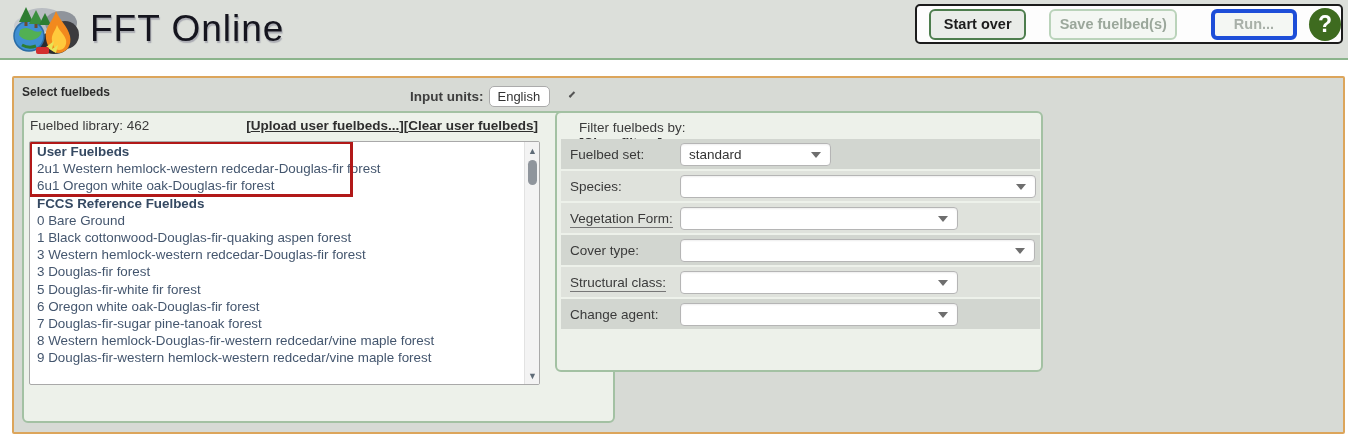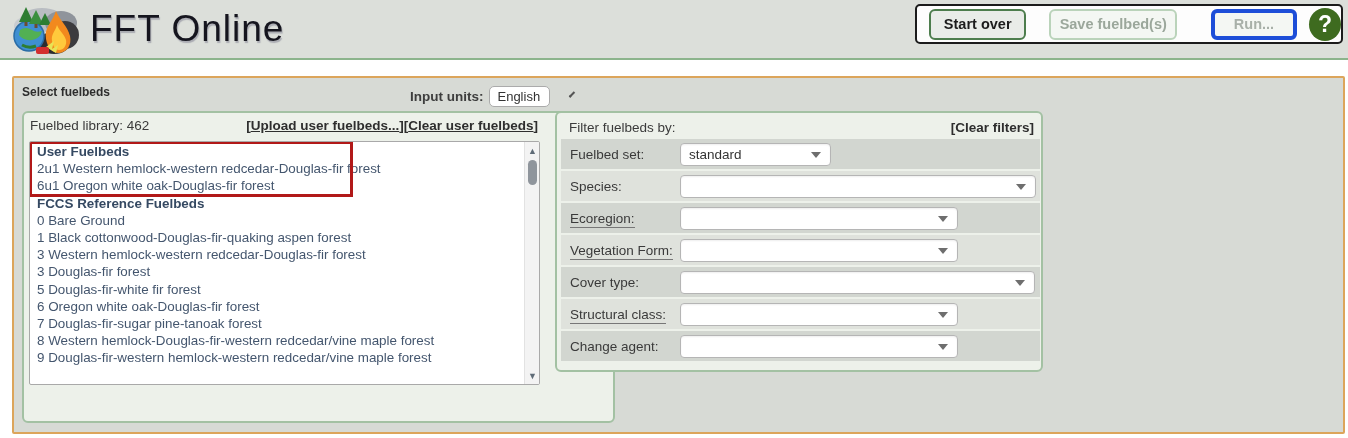--- a/index.html
+++ b/index.html
@@ -71,22 +71,22 @@
   
   .lib-footer { position:absolute; left:6px; top:283px; width:512px; height:28px;
     display:flex; align-items:center; }
   .lib-footer-label { font-size:13.5px; color:#333; }
   .small-btn { height:27px; background:#f7f7f6; border:1px solid #7e7e7e; border-radius:6px;
     font-size:13.5px; color:#222; display:flex; align-items:center; justify-content:center; cursor:pointer; }
   .view-btn { width:68px; margin-left:6px; }
   .copy-btn { width:148px; margin-left:10px; }
 
   
-  .filter-header { position:absolute; left:12px; top:7px; width:465px; display:flex;
-    justify-content:space-between; }
+  .filter-header { position:absolute; left:22px; top:7px; width:465px; display:flex;
+    justify-content:space-between;flex-direction:column; }
   .filter-title { font-size:13.5px; color:#3b3b3b; }
   .clear-filters { font-size:13.5px; font-weight:bold; color:#2e2e2e; cursor:pointer; }
   .filter-rows { position:absolute; left:4px; top:26px; width:479px; }
   .filter-row { height:30px; margin-bottom:2px; display:flex; align-items:center; padding-left:9px; }
   .filter-row.odd  { background:#d2d6d0; }
   .filter-row.even { background:#dfe2dc; }
   .filter-label { font-size:13.5px; color:#3a3a3a; width:110px; flex:none; }
   .filter-label.ul span { border-bottom:1px solid #777; padding-bottom:1px; }
   .dd { position:relative; height:23px; background:#fff; border:1px solid #b5b5b5;
     border-radius:4px; box-shadow:inset 0 1px 2px rgba(0,0,0,.07);
@@ -185,27 +185,20 @@
             <span class="dd-arrow"></span>
           </div>
         </div>
         <div class="filter-row even">
           <span class="filter-label"><span>Species:</span></span>
           <div class="dd" style="width: 356px;">
             <span class="dd-value"></span>
             <span class="dd-arrow"></span>
           </div>
         </div>
-        <div class="filter-row odd">
-          <span class="filter-label ul"><span>Ecoregion:</span></span>
-          <div class="dd" style="width: 278px;">
-            <span class="dd-value"></span>
-            <span class="dd-arrow"></span>
-          </div>
-        </div>
         <div class="filter-row even">
           <span class="filter-label ul"><span>Vegetation Form:</span></span>
           <div class="dd" style="width: 278px;">
             <span class="dd-value"></span>
             <span class="dd-arrow"></span>
           </div>
         </div>
         <div class="filter-row odd">
           <span class="filter-label"><span>Cover type:</span></span>
           <div class="dd" style="width: 355px;">

